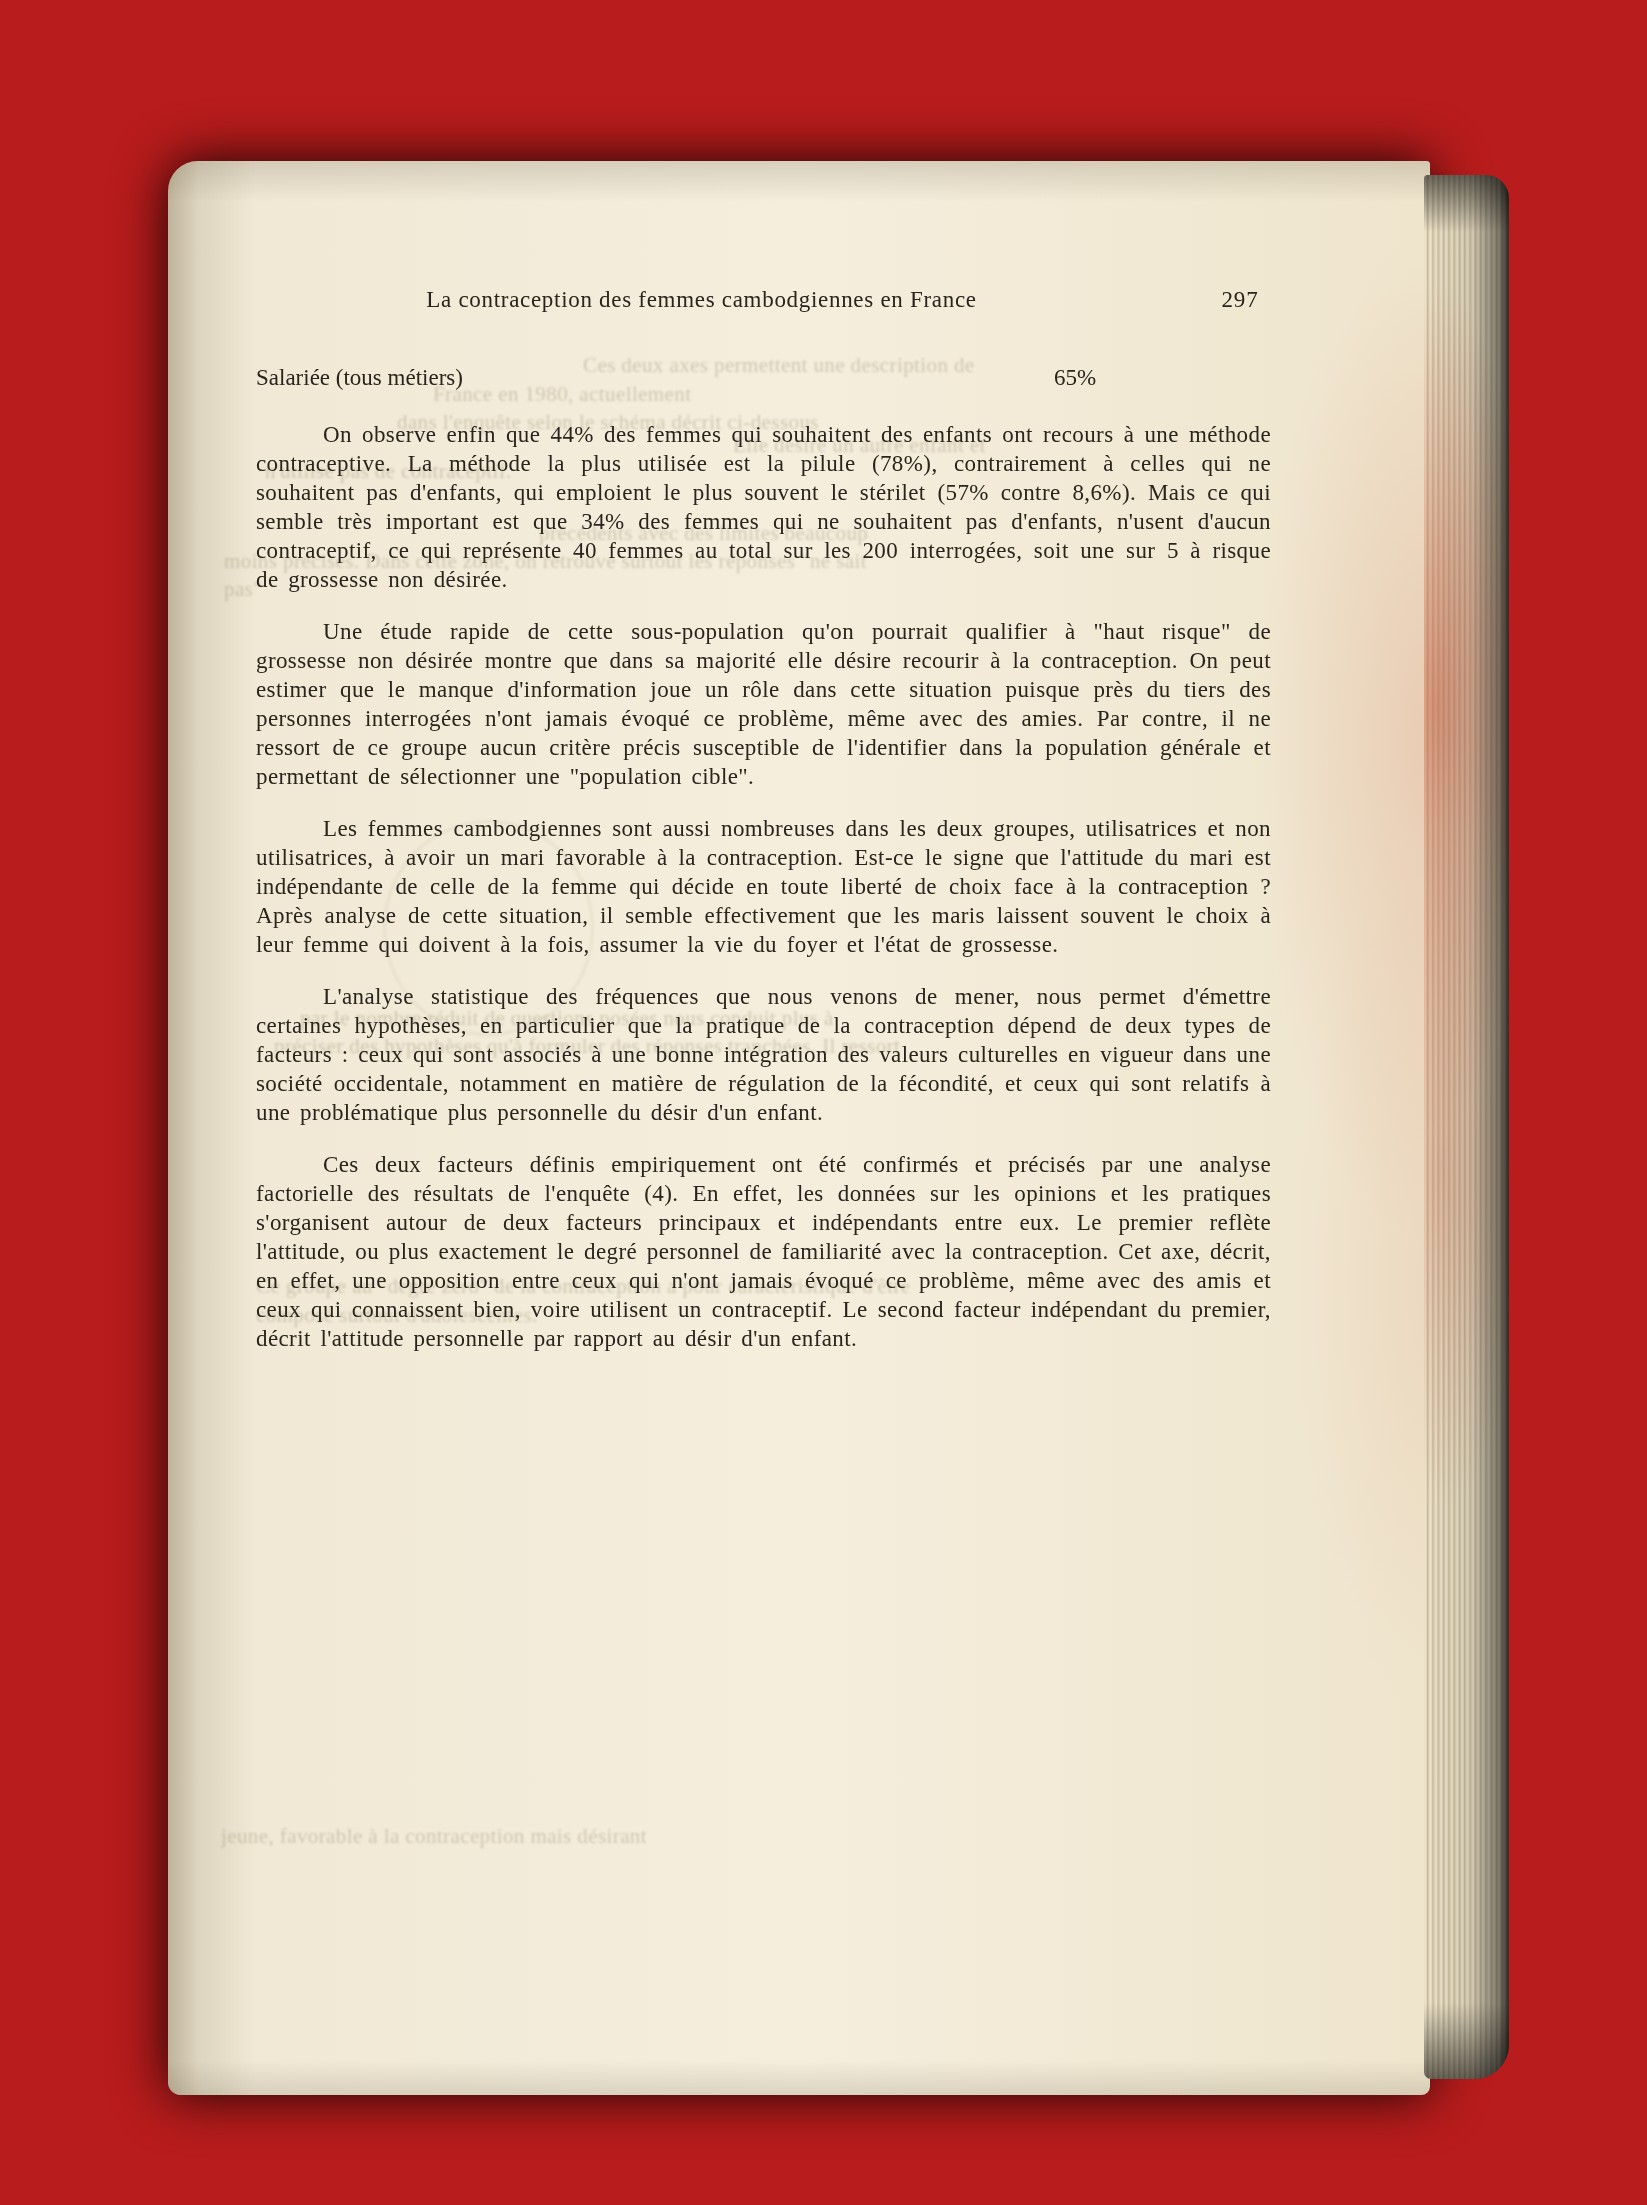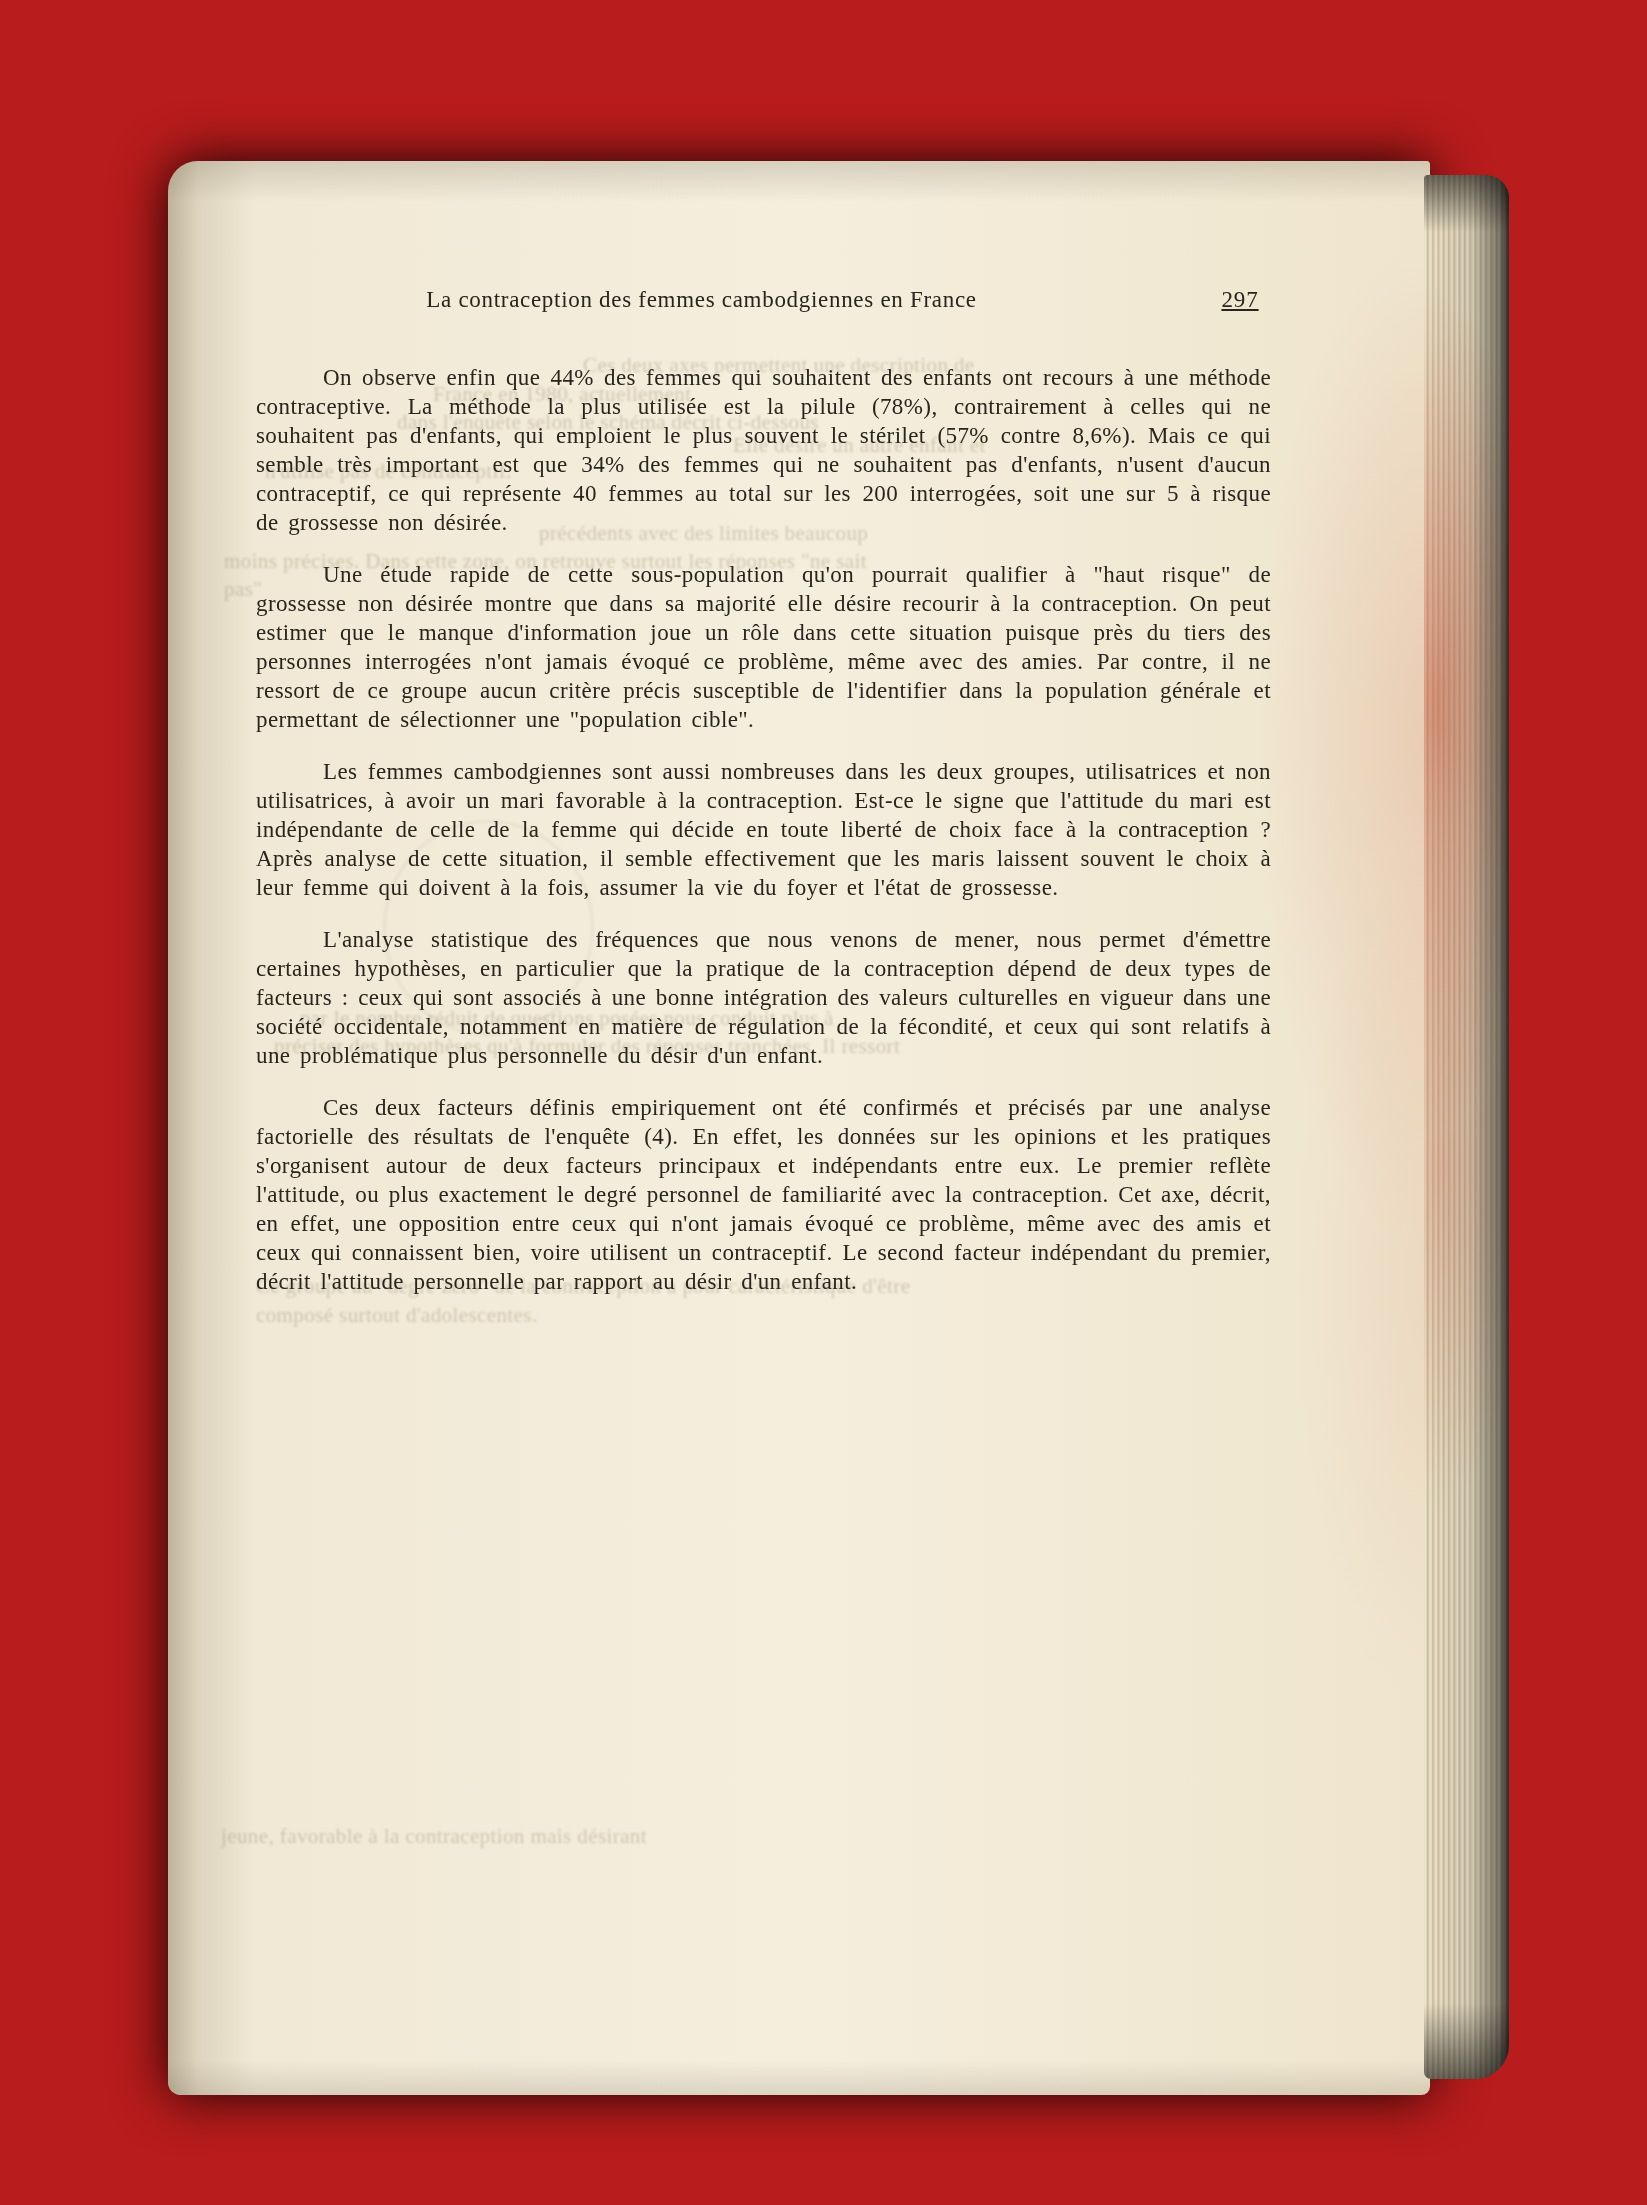--- a/index.html
+++ b/index.html
@@ -90,21 +90,20 @@
   .title {
     text-align: center;
     letter-spacing: 0.7px;
     padding-right: 124px;
   }
   .pagenum {
     position: absolute;
     right: 12.4px;
     top: 0;
     letter-spacing: 0.9px;
-    text-decoration: underline;
   }
   .stat-row {
     position: relative;
     height: 29px;
     margin-bottom: 28px;
   }
   .stat-value {
     position: absolute;
     left: 798px;
     top: 0;
@@ -145,20 +144,24 @@
     <span class="ghost" style="left:53px; top:1663px;">jeune, favorable à la contraception mais désirant</span>
     <div class="ghost-ellipse"></div>
 
     <div class="content">
 
       <div class="header">
         <div class="title">La contraception des femmes cambodgiennes en France</div>
         <div class="pagenum">297</div>
       </div>
 
+      <div class="stat-row">
+        <span class="stat-label">Salariée (tous métiers)</span>
+        <span class="stat-value">65%</span>
+      </div>
 
       <p>On observe enfin que 44% des femmes qui souhaitent des enfants ont recours à une méthode contraceptive. La méthode la plus utilisée est la pilule (78%), contrairement à celles qui ne souhaitent pas d'enfants, qui emploient le plus souvent le stérilet (57% contre 8,6%). Mais ce qui semble très important est que 34% des femmes qui ne souhaitent pas d'enfants, n'usent d'aucun contraceptif, ce qui représente 40 femmes au total sur les 200 interrogées, soit une sur 5 à risque de grossesse non désirée.</p>
       <p>Une étude rapide de cette sous-population qu'on pourrait qualifier à "haut risque" de grossesse non désirée montre que dans sa majorité elle désire recourir à la contraception. On peut estimer que le manque d'information joue un rôle dans cette situation puisque près du tiers des personnes interrogées n'ont jamais évoqué ce problème, même avec des amies. Par contre, il ne ressort de ce groupe aucun critère précis susceptible de l'identifier dans la population générale et permettant de sélectionner une "population cible".</p>
       <p>Les femmes cambodgiennes sont aussi nombreuses dans les deux groupes, utilisatrices et non utilisatrices, à avoir un mari favorable à la contraception. Est-ce le signe que l'attitude du mari est indépendante de celle de la femme qui décide en toute liberté de choix face à la contraception ? Après analyse de cette situation, il semble effectivement que les maris laissent souvent le choix à leur femme qui doivent à la fois, assumer la vie du foyer et l'état de grossesse.</p>
 
 
       <p>L'analyse statistique des fréquences que nous venons de mener, nous permet d'émettre certaines hypothèses, en particulier que la pratique de la contraception dépend de deux types de facteurs : ceux qui sont associés à une bonne intégration des valeurs culturelles en vigueur dans une société occidentale, notamment en matière de régulation de la fécondité, et ceux qui sont relatifs à une problématique plus personnelle du désir d'un enfant.</p>
       <p>Ces deux facteurs définis empiriquement ont été confirmés et précisés par une analyse factorielle des résultats de l'enquête (4). En effet, les données sur les opinions et les pratiques s'organisent autour de deux facteurs principaux et indépendants entre eux. Le premier reflète l'attitude, ou plus exactement le degré personnel de familiarité avec la contraception. Cet axe, décrit, en effet, une opposition entre ceux qui n'ont jamais évoqué ce problème, même avec des amis et ceux qui connaissent bien, voire utilisent un contraceptif. Le second facteur indépendant du premier, décrit l'attitude personnelle par rapport au désir d'un enfant.</p>
 
     </div>

